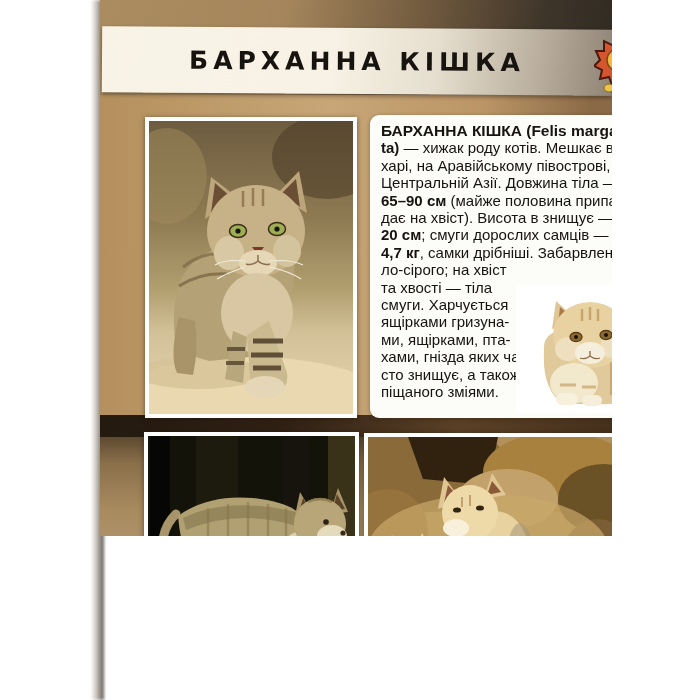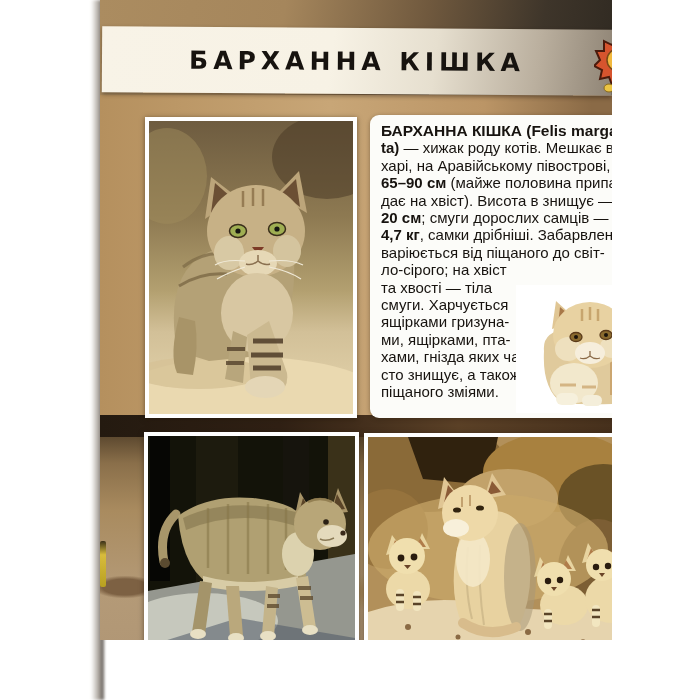--- a/index.html
+++ b/index.html
@@ -4,21 +4,21 @@
 <style>
   html,body{margin:0;padding:0;}
   body{width:700px;height:700px;background:#ffffff;position:relative;overflow:hidden;
        font-family:"Liberation Sans",sans-serif;}
   .stage{position:absolute;left:0;top:0;width:700px;height:700px;}
 
   
   .edge-shadow{position:absolute;left:91px;top:0;width:13px;height:700px;
     background:linear-gradient(to right,rgba(255,255,255,0),rgba(90,75,60,.45) 55%,rgba(35,28,20,.75));
     filter:blur(1.5px);}
-  .scan-page{position:absolute;left:100px;top:0;width:512px;height:640px;overflow:hidden;background:#c2a06e;}
+  .scan-page{position:absolute;left:100px;top:0;width:512px;height:536px;overflow:hidden;background:#c2a06e;}
 
   .bg-top{position:absolute;left:0;top:0;width:512px;height:118px;
     background:linear-gradient(100deg,#ab8c60 0%,#a5865c 35%,#70593e 62%,#3e352a 84%,#2f2921 100%);}
   .bg-mid{position:absolute;left:0;top:95px;width:512px;height:325px;
     background:linear-gradient(to right,#b5905e 0%,#c8a677 45%,#bb9566 75%,#8a6a46 96%);}
   .bg-band{position:absolute;left:0;top:415px;width:512px;height:25px;
     background:linear-gradient(to right,#241a10 0%,#302014 35%,#5a4026 70%,#46301c 100%);}
   .bg-low{position:absolute;left:0;top:437px;width:512px;height:263px;
     background-image:
       radial-gradient(ellipse 45px 16px at 25px 150px,#7d6143 0%,#7d6143 50%,rgba(0,0,0,0) 72%),
@@ -137,25 +137,25 @@
         <ellipse cx="116" cy="266" rx="20" ry="11" fill="#e4d6b6"></ellipse>
         <path d="M120 140 q22 -2 34 4 M120 146 q20 4 32 12 M96 140 q-20 -2 -30 4 M96 146 q-18 6 -28 12" stroke="#f0ead8" stroke-width="1.2" fill="none"></path>
       </svg>
     </div>
 
     <div class="textbox">
       <div class="textbox-inner">
         <div class="tl first"><b>БАРХАННА КІШКА (Felis margari-</b></div>
         <div class="tl"><b>ta)</b><span> — хижак роду котів. Мешкає в Са-</span></div>
         <div class="tl"><span>харі, на Аравійському півострові, в</span></div>
+        <div class="tl"><span>Центральній Азії. Довжина тіла —</span></div>
         <div class="tl"><b>65–90 см</b><span> (майже половина припа-</span></div>
         <div class="tl"><span>дає на хвіст). Висота в знищує — </span><b>24–</b></div>
         <div class="tl"><b>20 см</b><span>; смуги дорослих самців — </span><b>2,1–</b></div>
         <div class="tl"><b>4,7 кг</b><span>, самки дрібніші. Забарвлення</span></div>
-        <div class="tl"><span>варіюється від піщаного до світ-</span></div>
         <div class="tl"><span>ло-сірого; на хвіст</span></div>
         <div class="tl"><span>та хвості — тіла</span></div>
         <div class="tl"><span>смуги. Харчується</span></div>
         <div class="tl"><span>ящірками гризуна-</span></div>
         <div class="tl"><span>ми, ящірками, пта-</span></div>
         <div class="tl"><span>хами, гнізда яких ча-</span></div>
         <div class="tl"><span>сто знищує, а також</span></div>
         <div class="tl"><span>піщаного зміями.</span></div>
       </div>
 

